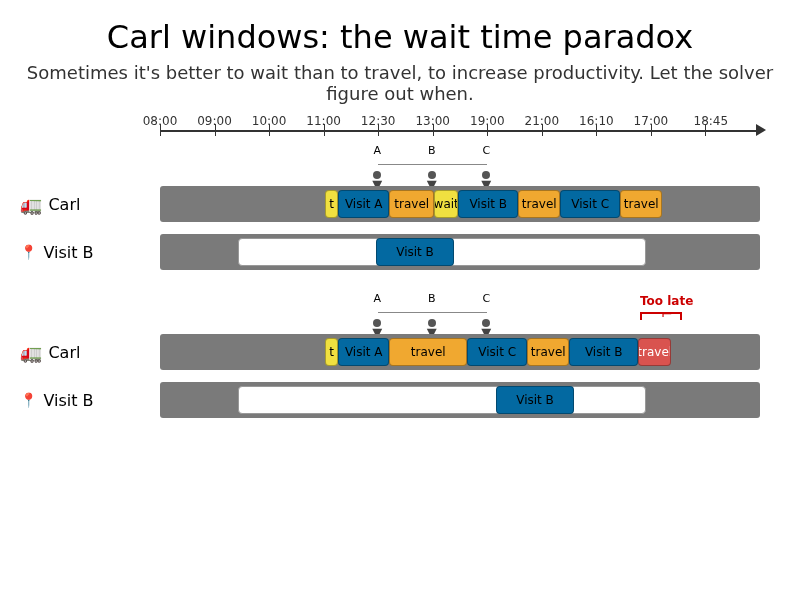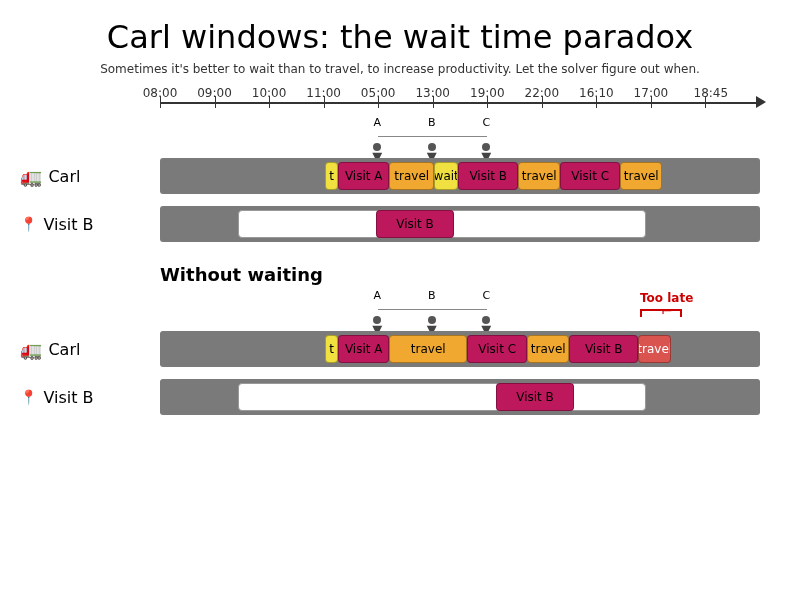--- a/index.html
+++ b/index.html
@@ -15,21 +15,21 @@
     .page-title {
       text-align: center;
       font-size: 32px;
       font-weight: normal;
       padding-top: 18px;
       padding-bottom: 6px;
     }
 
     .subtitle {
       text-align: center;
-      font-size: 12px;
+      font-size: 18px;
       color: #333;
       margin-bottom: 10px;
     }
 
     .diagram-area {
       position: relative;
       margin: 4px auto;
       width: 760px;
     }
 
@@ -160,21 +160,21 @@
       display: flex;
       align-items: center;
       justify-content: center;
       font-size: 12px;
       font-weight: normal;
       border: 1.5px solid rgba(0,0,0,0.3);
       white-space: nowrap;
       overflow: hidden;
     }
 
-    .bar-green { background: #be185d; color: #000; }
+    .bar-green { background: #0369a1; color: #000; }
     .bar-orange { background: #f0a830; color: #000; }
     .bar-yellow { background: #f0e040; color: #000; }
     .bar-white { background: #ffffff; color: #000; border: 1.5px solid #888; }
     .bar-red { background: #d9534f; color: #fff; }
 
     .spacer { height: 14px; }
 
     .truck-icon {
       font-size: 18px;
     }
@@ -191,24 +191,24 @@
 
 <div class="diagram-area">
 
   <div class="timeline-ruler">
     <div class="timeline-axis"></div>
     <div class="timeline-arrow"></div>
     <span class="time-label" style="left:0%">08:00</span>
     <span class="time-label" style="left:9.09%">09:00</span>
     <span class="time-label" style="left:18.18%">10:00</span>
     <span class="time-label" style="left:27.27%">11:00</span>
-    <span class="time-label" style="left:36.36%">05:00</span>
+    <span class="time-label" style="left:36.36%">12:30</span>
     <span class="time-label" style="left:45.45%">13:00</span>
     <span class="time-label" style="left:54.55%">19:00</span>
-    <span class="time-label" style="left:63.64%">22:00</span>
+    <span class="time-label" style="left:63.64%">21:00</span>
     <span class="time-label" style="left:72.73%">16:10</span>
     <span class="time-label" style="left:81.82%">17:00</span>
     <span class="time-label" style="left:91.8%">18:45</span>
     <div class="tick" style="left:0%"></div>
     <div class="tick" style="left:9.09%"></div>
     <div class="tick" style="left:18.18%"></div>
     <div class="tick" style="left:27.27%"></div>
     <div class="tick" style="left:36.36%"></div>
     <div class="tick" style="left:45.45%"></div>
     <div class="tick" style="left:54.55%"></div>
@@ -262,21 +262,20 @@
       <span>Visit B</span>
     </div>
     <div class="row-bg">
       <div class="bar bar-white" style="left:13%; width:68%; background:#fff; border:1.5px solid #999;"></div>
       <div class="bar bar-green" style="left:36%; width:13%; z-index:2;">Visit B</div>
     </div>
   </div>
 
   <div class="spacer"></div>
 
-  <div class="section-header">Without waiting</div>
 
   <div class="waypoints-row">
     <div class="waypoint-line" style="left:36.36%; width:18.19%;"></div>
     <div class="waypoint-marker" style="left:calc(36.36% - 6px);">
       <span style="font-size:11px;">A</span>
       <div class="waypoint-dot"></div>
       <span class="waypoint-pin">▼</span>
     </div>
     <div class="waypoint-marker" style="left:calc(45.45% - 6px);">
       <span style="font-size:11px;">B</span>

